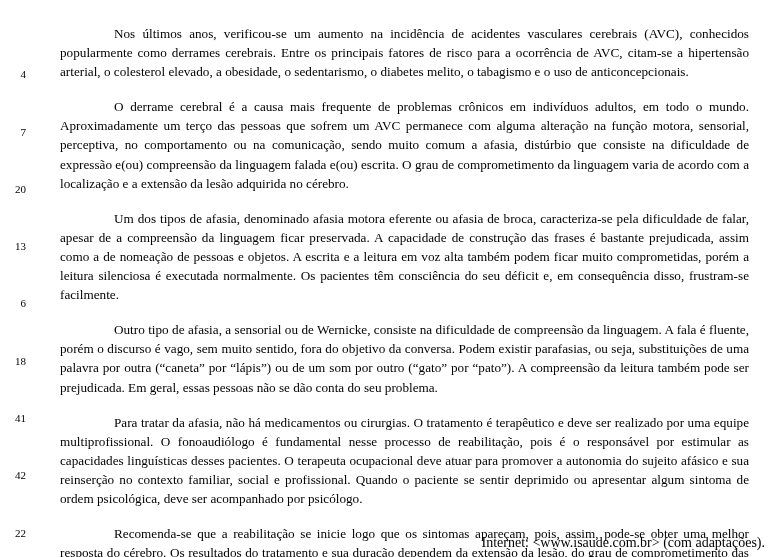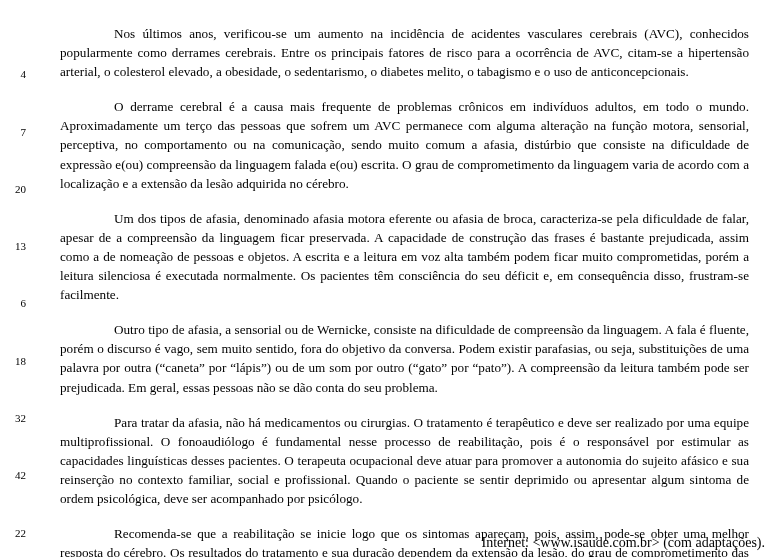--- a/index.html
+++ b/index.html
@@ -89,21 +89,21 @@
     <span class="ln blank">·</span>
     <span class="ln">13</span>
     <span class="ln blank">·</span>
     <span class="ln blank">·</span>
     <span class="ln">6</span>
     <span class="ln blank">·</span>
     <span class="ln blank">·</span>
     <span class="ln">18</span>
     <span class="ln blank">·</span>
     <span class="ln blank">·</span>
-    <span class="ln">32</span>
+    <span class="ln">41</span>
     <span class="ln blank">·</span>
     <span class="ln blank">·</span>
     <span class="ln">42</span>
     <span class="ln blank">·</span>
     <span class="ln blank">·</span>
     <span class="ln">22</span>
   </div>
 
   <div class="body-text">
     <p class="para">Nos últimos anos, verificou-se um aumento na incidência de acidentes vasculares cerebrais (AVC), conhecidos popularmente como derrames cerebrais. Entre os principais fatores de risco para a ocorrência de AVC, citam-se a hipertensão arterial, o colesterol elevado, a obesidade, o sedentarismo, o diabetes melito, o tabagismo e o uso de anticoncepcionais.</p>

